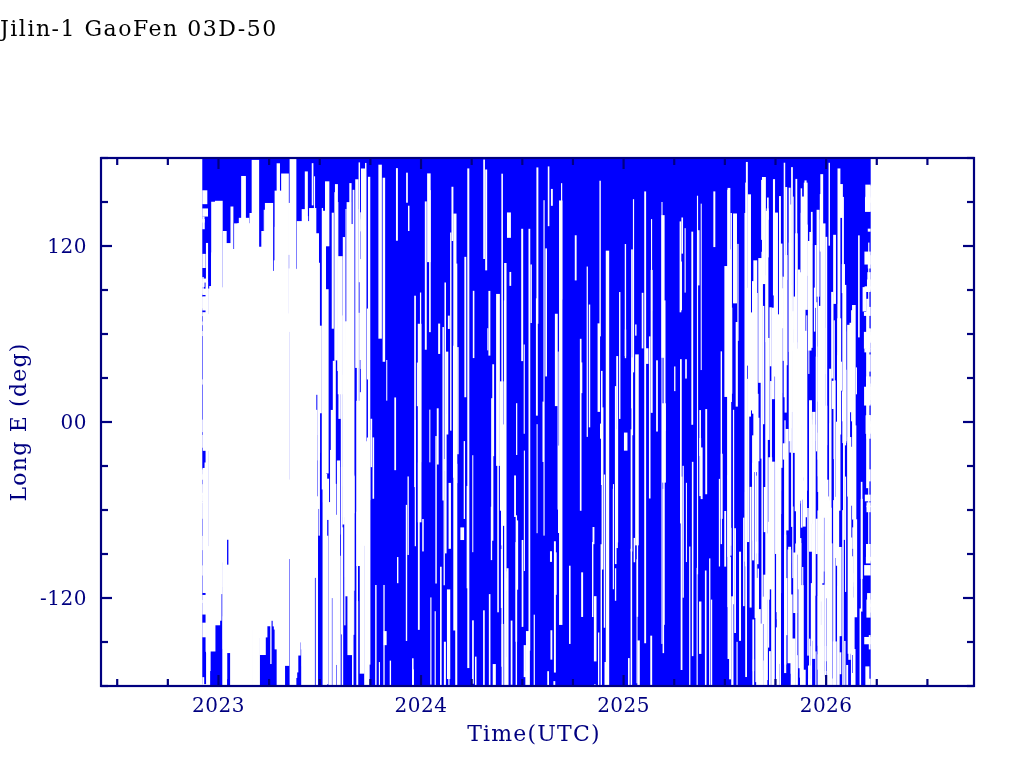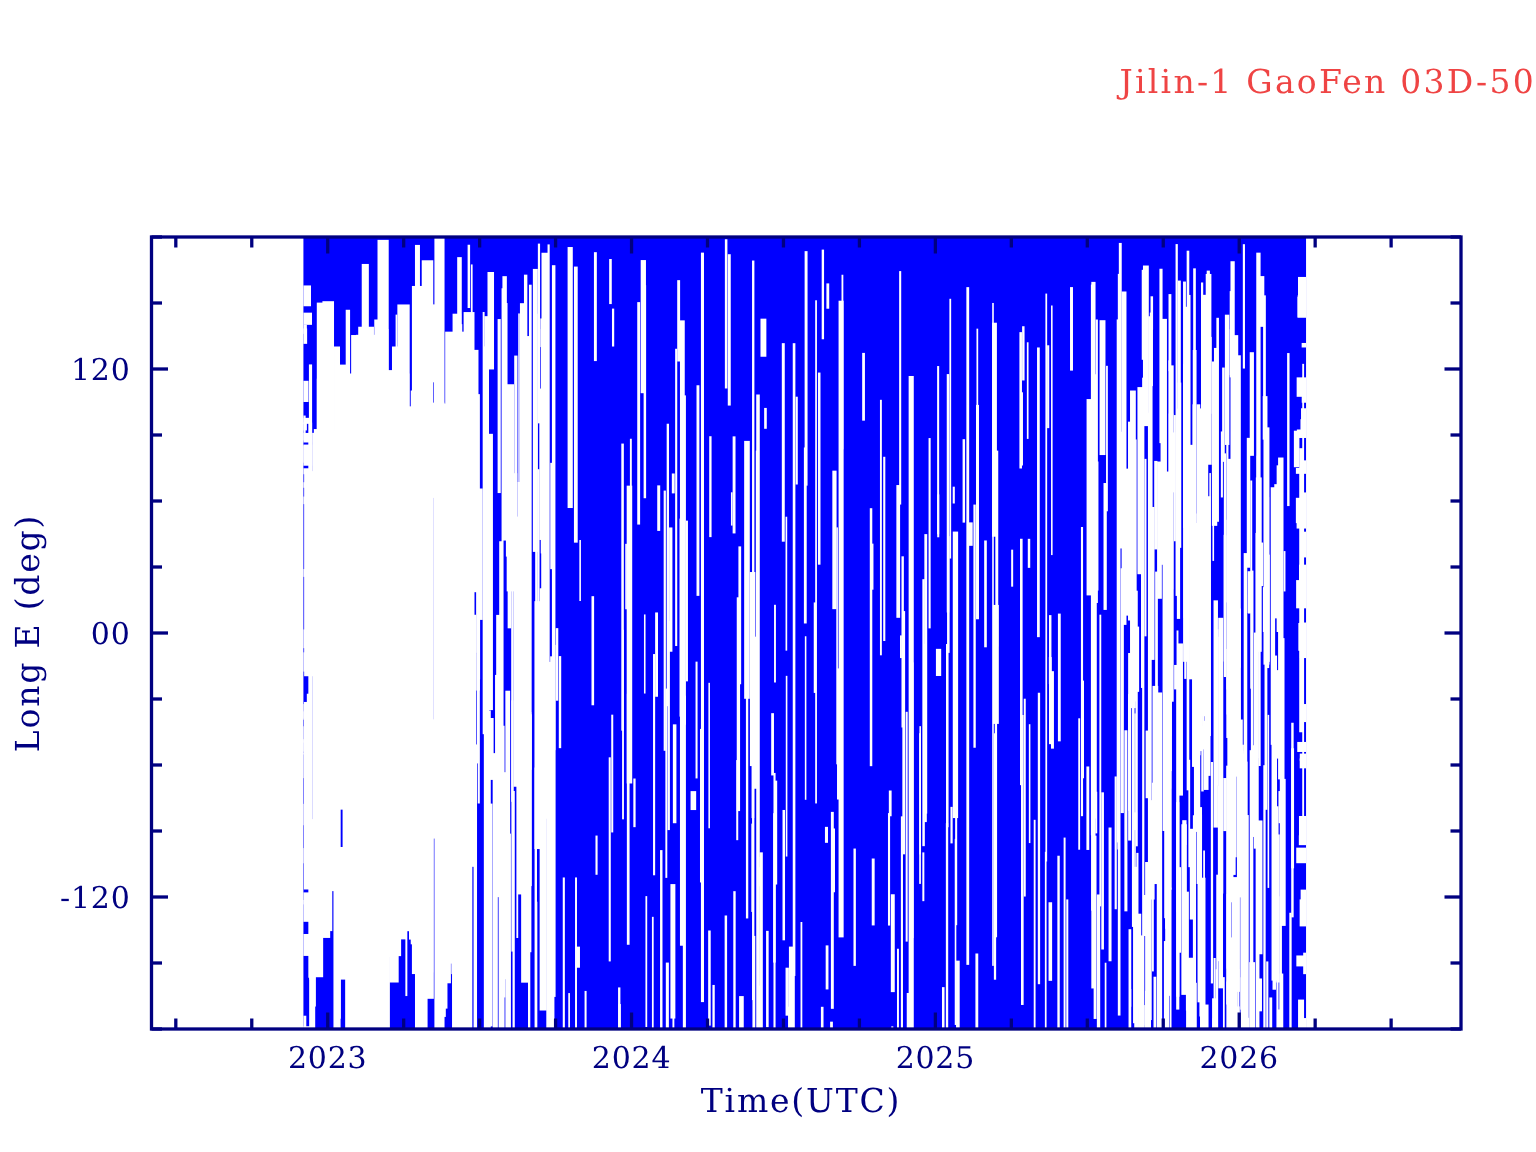--- a/index.html
+++ b/index.html
@@ -19,27 +19,26 @@
     left: 0; top: 0;
     width: 1024px;
     height: 768px;
     background: #ffffff;
   }
   .plot-title {
     position: absolute;
     left: 0;
     top: 16px;
     width: 1024px;
-    text-align: right;
+    text-align: left;
     font-size: 22px;
     letter-spacing: 1.5px;
-    color: #ef4444;
+    color: #000000;
     font-family: "DejaVu Serif", serif;
     white-space: pre;
-    margin-top: 27px;
   }
   #chart-svg {
     position: absolute;
     left: 0;
     top: 0;
   }
   .axis-text {
     fill: #000080;
     font-family: "DejaVu Serif", serif;
   }

